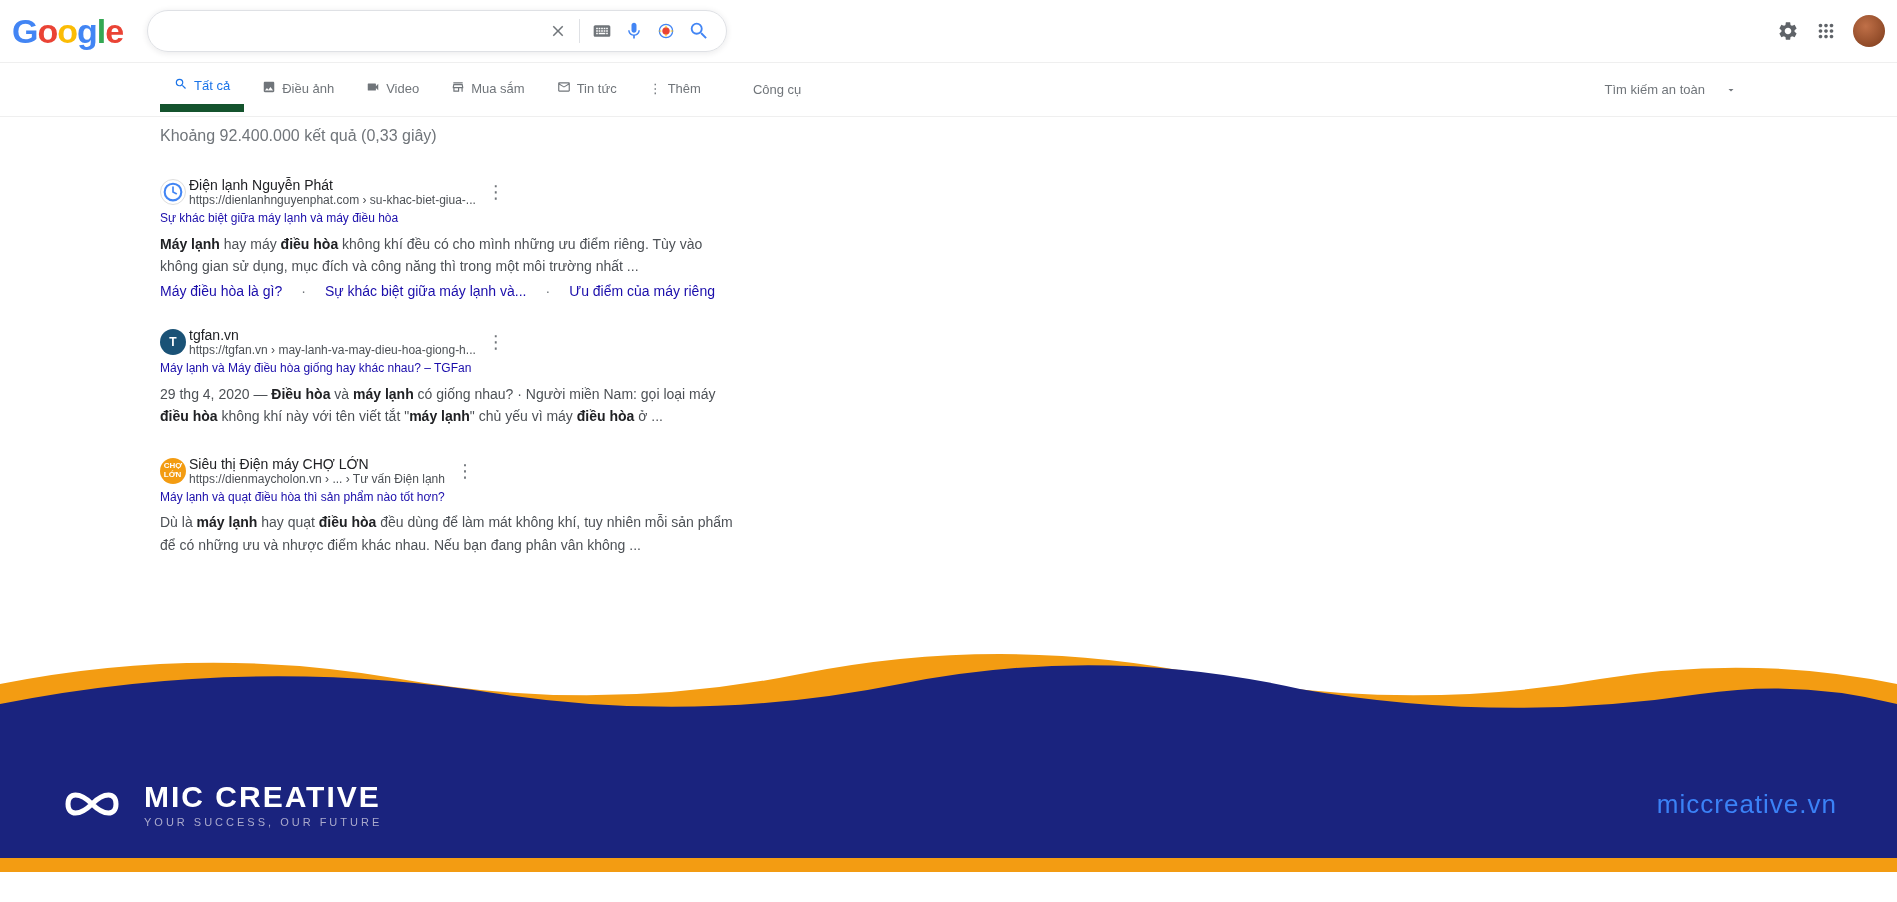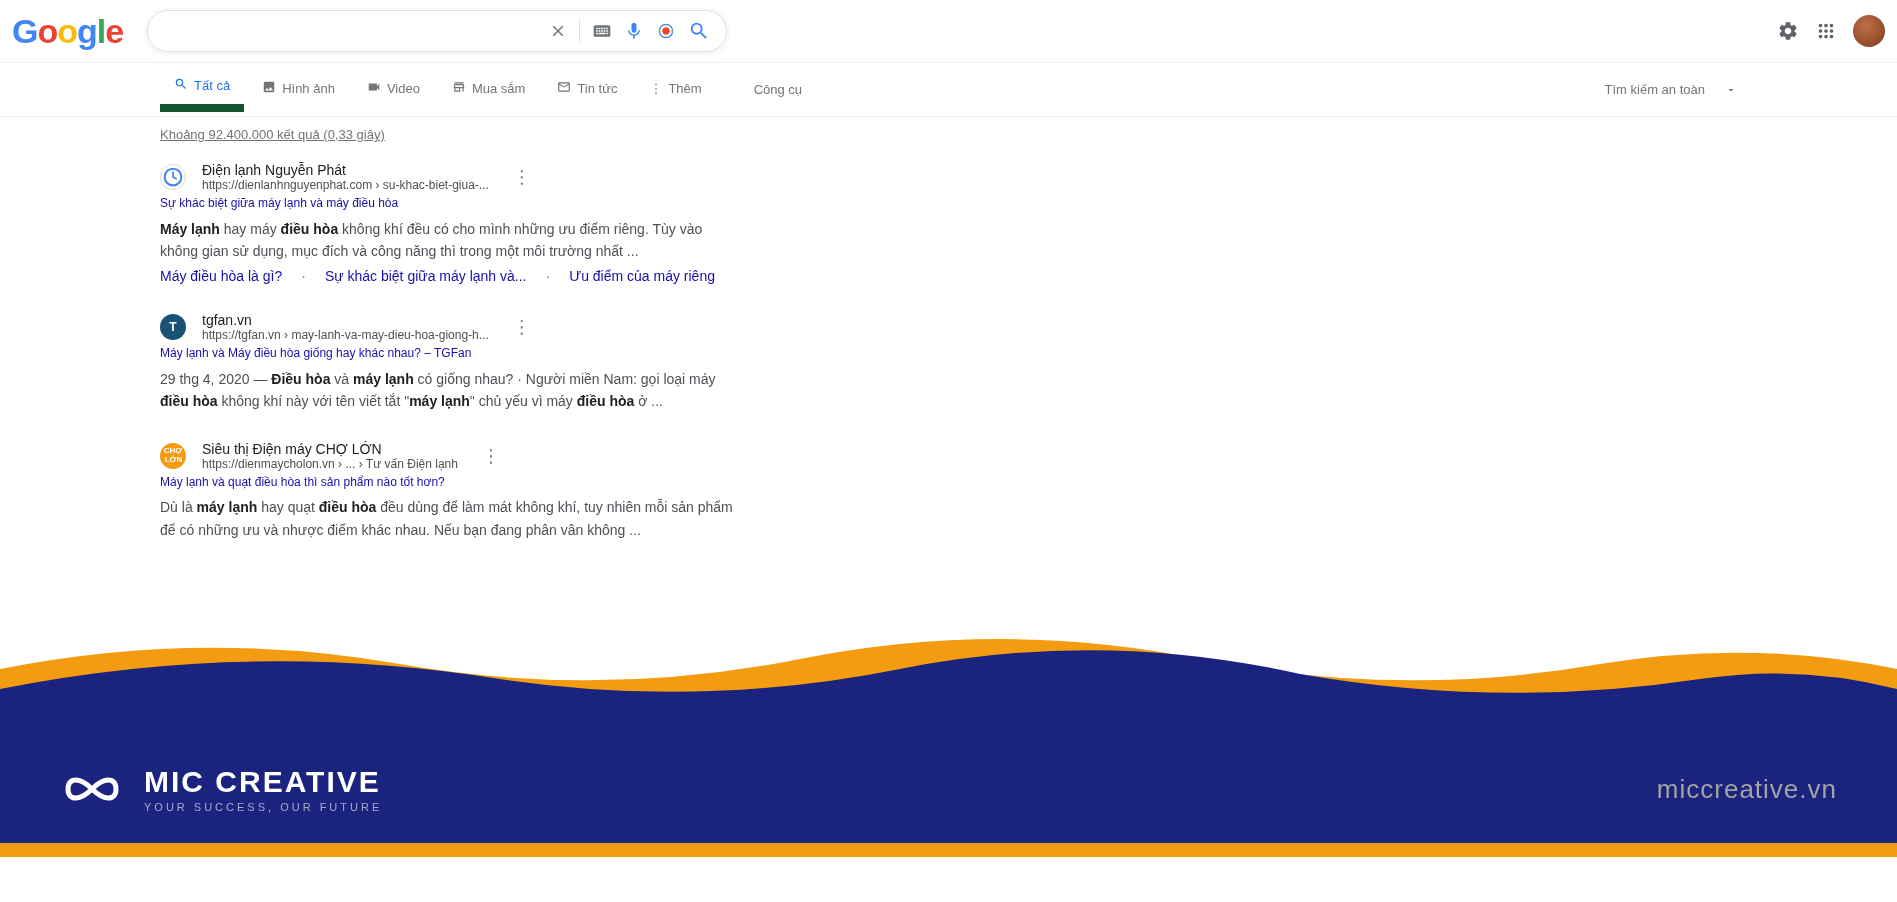--- a/index.html
+++ b/index.html
@@ -31,24 +31,24 @@
     .nav-tabs { display: flex; align-items: center; padding: 4px 160px; border-bottom: 1px solid #efefef; gap: 4px; }
     .nav-tab { display: flex; align-items: center; gap: 6px; padding: 10px 14px; font-size: 13px; color: #70757a; cursor: pointer; border-bottom: 3px solid transparent; text-decoration: none; white-space: nowrap; }
     .nav-tab.active { color: #1a73e8; border-bottom: 8px solid #14532d; }
 
     .nav-right { margin-left: auto; }
     .tools-btn { font-size: 13px; color: #70757a; cursor: pointer; padding: 10px 14px; }
     .safe-search { font-size: 13px; color: #70757a; cursor: pointer; display: flex; align-items: center; gap: 20px; }
 
     
     .results-area { padding: 10px 160px 20px; max-width: 900px; }
-    .result-stats { font-size: 13px; color: #70757a; margin-bottom: 20px; text-decoration: underline; }
+    .result-stats { font-size: 16px; color: #70757a; margin-bottom: 32px; }
 
     .result-item { margin-bottom: 28px; }
-    .result-source { display: flex; align-items: center; gap: 16px; margin-bottom: 4px; margin-top: 15px; }
+    .result-source { display: flex; align-items: center; gap: 3px; margin-bottom: 4px; margin-top: 15px; }
     .result-favicon { width: 26px; height: 26px; border-radius: 50%; display: flex; align-items: center; justify-content: center; font-size: 10px; font-weight: bold; }
     .favicon-dien-lanh { background: #fff; border: 1px solid #ddd; }
     .favicon-tgfan { background: #1a5276; color: #fff; }
     .favicon-cho-lon { background: #f39c12; color: #fff; font-size: 8px; }
 
     .source-info { display: flex; flex-direction: column; }
     .source-name { font-size: 14px; color: #202124; font-weight: 500; }
     .source-url { font-size: 12px; color: #4d5156; }
     .more-btn { margin-left: 8px; color: #70757a; cursor: pointer; font-size: 18px; }
 
@@ -130,21 +130,21 @@
         </svg>
     </span>
     <span>Tất cả</span>
   </div>
   <div class="nav-tab">
     <span>
       <svg width="14" height="14" viewBox="0 0 24 24" fill="#70757a">
           <path d="M21 19V5c0-1.1-.9-2-2-2H5c-1.1 0-2 .9-2 2v14c0 1.1.9 2 2 2h14c1.1 0 2-.9 2-2zM8.5 13.5l2.5 3.01L14.5 12l4.5 6H5l3.5-4.5z"></path>
         </svg>
     </span>
-    <span>Hình ảnh</span>
+    <span>Điều ảnh</span>
   </div>
   <div class="nav-tab">
     <span>
       <svg width="14" height="14" viewBox="0 0 24 24" fill="#70757a">
           <path d="M17 10.5V7c0-.55-.45-1-1-1H4c-.55 0-1 .45-1 1v10c0 .55.45 1 1 1h12c.55 0 1-.45 1-1v-3.5l4 4v-11l-4 4z"></path>
         </svg>
     </span>
     <span>Video</span>
   </div>
   <div class="nav-tab">
@@ -218,21 +218,21 @@
       <span class="more-btn">⋮</span>
     </div>
     <a class="result-title">Máy lạnh và Máy điều hòa giống hay khác nhau? – TGFan</a>
     <div class="result-desc">
       29 thg 4, 2020 — <strong>Điều hòa</strong> và <strong>máy lạnh</strong> có giống nhau? · Người miền Nam: gọi loại máy <strong>điều hòa</strong> không khí này với tên viết tắt "<strong>máy lạnh</strong>" chủ yếu vì máy <strong>điều hòa</strong> ở ...
     </div>
   </div>
 
   <div class="result-item">
     <div class="result-source">
-      <div class="result-favicon favicon-cho-lon" style="font-size:8px; font-weight:bold; line-height:1.1; text-align:right; padding:2px;">CHỢ<br>LỚN</div>
+      <div class="result-favicon favicon-cho-lon" style="font-size:8px; font-weight:bold; line-height:1.1; text-align:left; padding:2px;">CHỢ<br>LỚN</div>
       <div class="source-info">
         <span class="source-name">Siêu thị Điện máy CHỢ LỚN</span>
         <span class="source-url">https://dienmaycholon.vn › ... › Tư vấn Điện lạnh</span>
       </div>
       <span class="more-btn">⋮</span>
     </div>
     <a class="result-title">Máy lạnh và quạt điều hòa thì sản phẩm nào tốt hơn?</a>
     <div class="result-desc">
       Dù là <strong>máy lạnh</strong> hay quạt <strong>điều hòa</strong> đều dùng để làm mát không khí, tuy nhiên mỗi sản phẩm để có những ưu và nhược điểm khác nhau. Nếu bạn đang phân vân không ...
     </div>
@@ -258,16 +258,16 @@
   <div style="width:64px; height:64px;">
     <svg viewBox="0 0 64 64" xmlns="http://www.w3.org/2000/svg" style="width:100%;height:100%;">
 
       <path d="M32 32 C20 20, 8 20, 8 32 C8 44, 20 44, 32 32 C44 20, 56 20, 56 32 C56 44, 44 44, 32 32 Z" stroke="white" stroke-width="5" fill="none"></path>
     </svg>
   </div>
   <div>
     <div style="font-size:30px; font-weight:bold; color:#fff; letter-spacing:2px;">MIC CREATIVE</div>
     <div style="font-size:11px; color:#aac; letter-spacing:3px; text-transform:uppercase; margin-top:2px;">YOUR SUCCESS, OUR FUTURE</div>
   </div>
-  <div style="margin-left:auto; font-size:26px; color:#a3a3a3; font-weight:300; letter-spacing:1px;">miccreative.vn</div>
+  <div style="margin-left:auto; font-size:26px; color:#3b82f6; font-weight:300; letter-spacing:1px;">miccreative.vn</div>
 </div>
 
 <div style="height:14px; background:#f39c12;"></div>
 
 </body></html>

